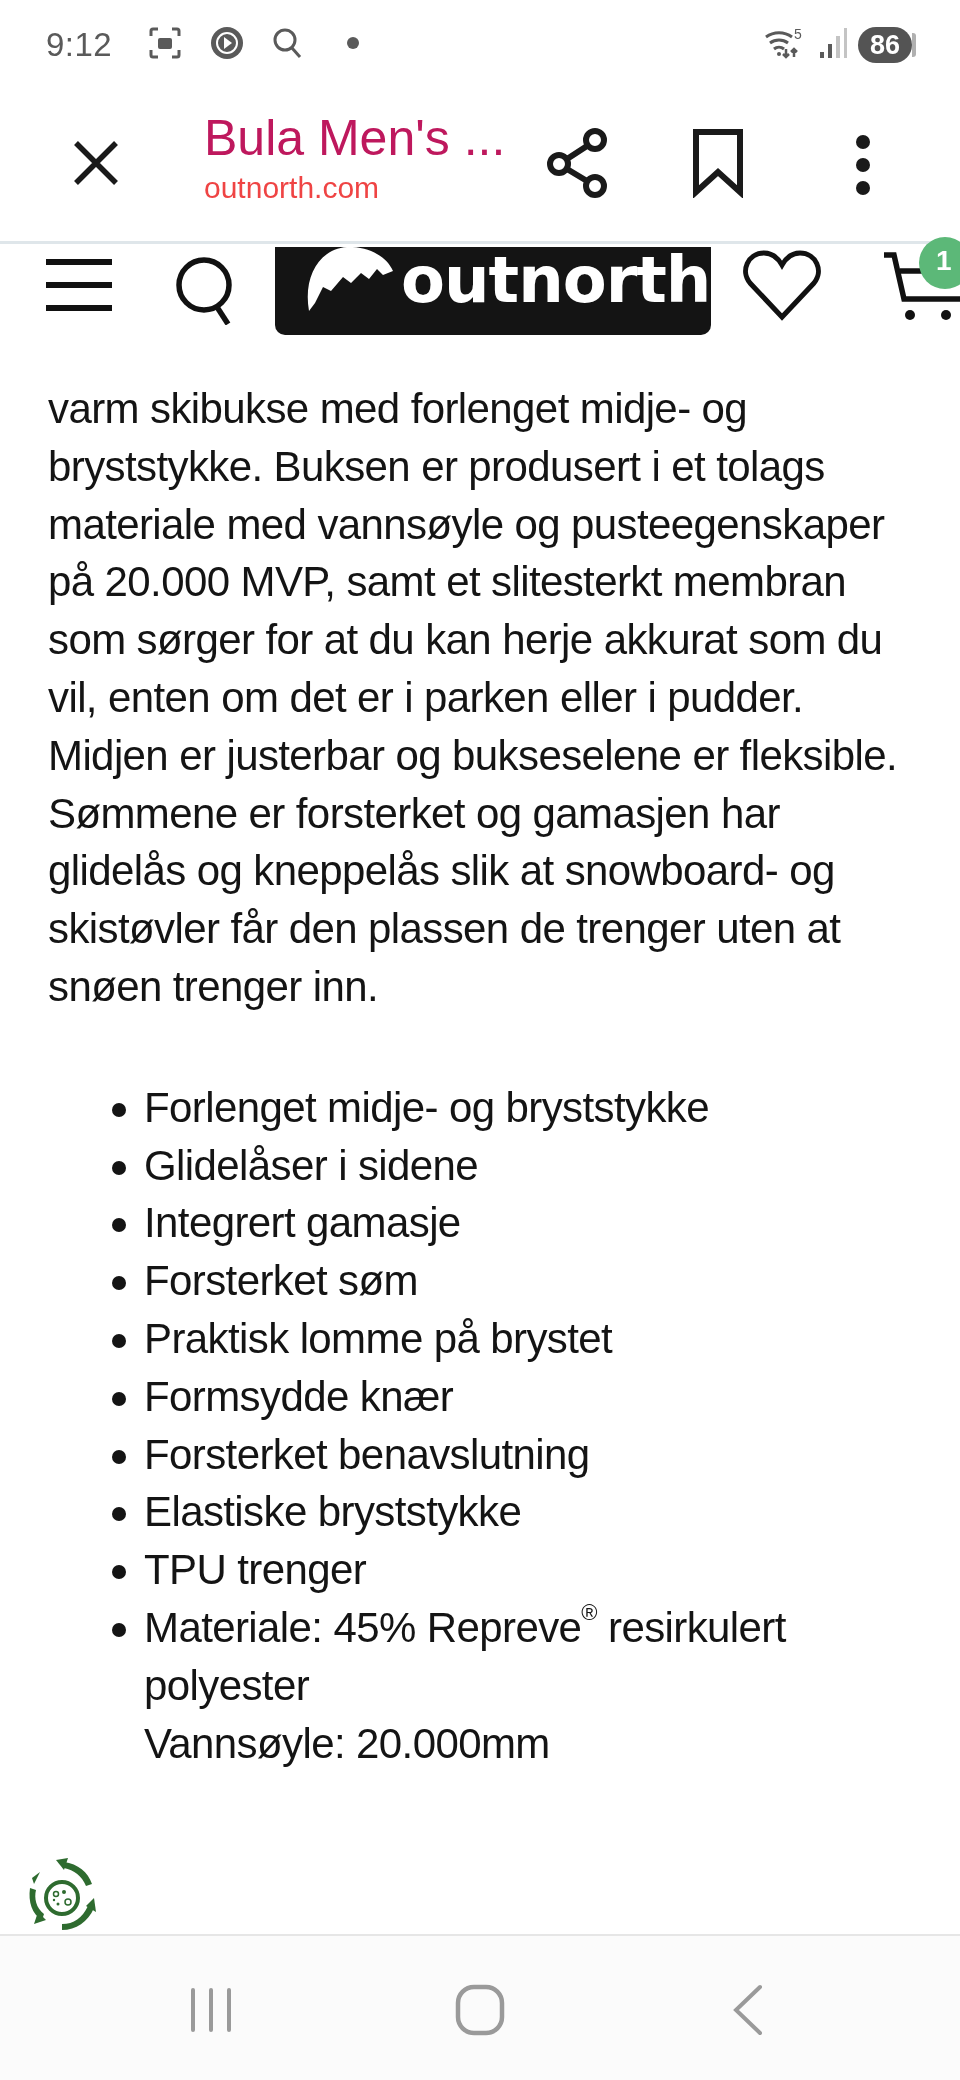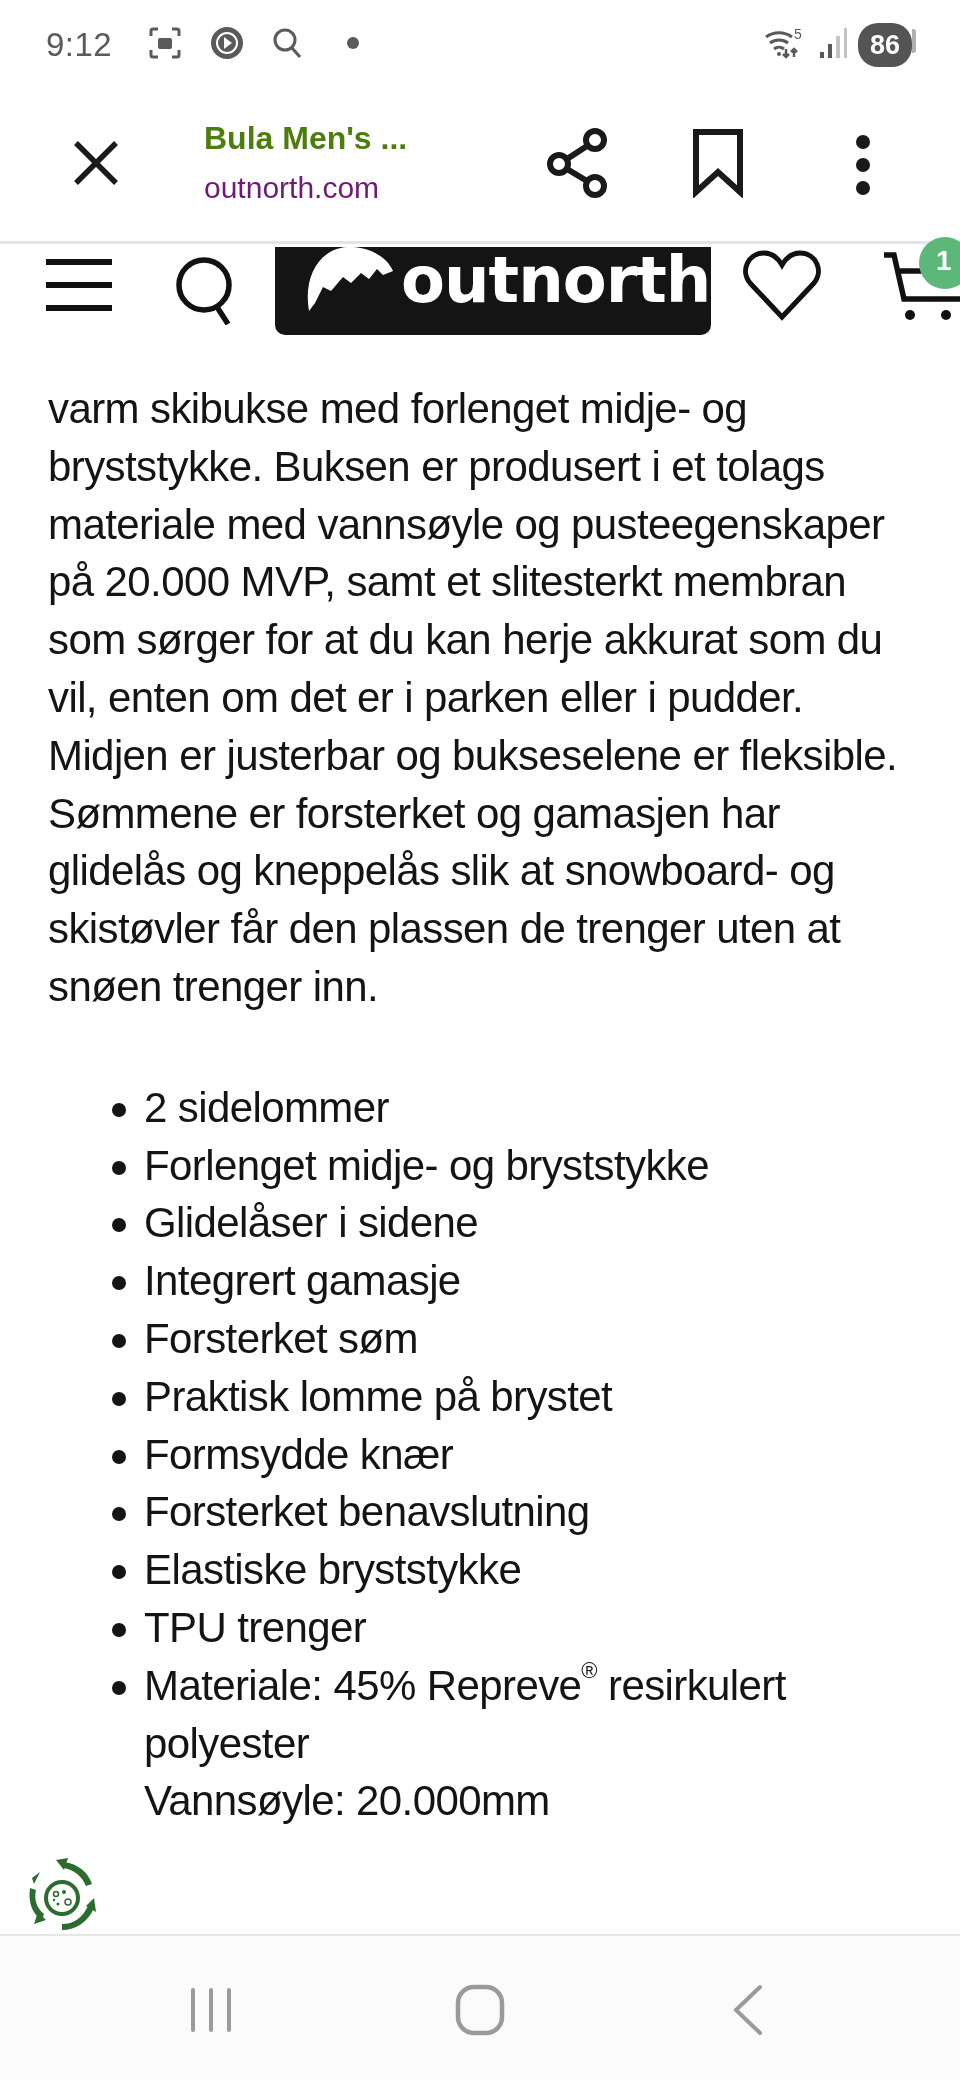--- a/index.html
+++ b/index.html
@@ -12,38 +12,38 @@
   .status-bar {
     position: absolute; left: 0; top: 0; width: 960px; height: 90px;
     display: flex; align-items: center; justify-content: space-between;
     padding: 0 48px 0 46px;
   }
   .status-left { display: flex; align-items: center; gap: 28px; }
   .status-time { font-size: 33px; color: #5a5a5a; font-weight: 500; letter-spacing: 0.5px; margin-right: 8px; }
   .status-right { display: flex; align-items: center; gap: 10px; }
   .battery {
     background: #545454; color: #fff; font-weight: bold; font-size: 27px;
-    border-radius: 20px; height: 44px; width: 54px; display: flex;
+    border-radius: 20px; height: 36px; width: 54px; display: flex;
     align-items: center; justify-content: center; position: relative;
   }
   .battery::after {
     content: ""; position: absolute; right: -4px; top: 6px; width: 4px; height: 24px;
     background: #b0b0b0; border-radius: 0 3px 3px 0;
   }
 
   .browser-bar {
     position: absolute; left: 0; top: 90px; width: 960px; height: 154px;
     display: flex; align-items: center;
     border-bottom: 3px solid #dfe6ea;
     background: #fff;
   }
   .close-btn { position: absolute; left: 70px; top: 47px; width: 52px; height: 52px; }
   .title-block { position: absolute; left: 204px; top: 18px; }
-  .page-title { font-size: 32px; color: #4d7c0f; line-height: 60px; font-weight: bold; }
-  .page-url { font-size: 30px; color: #701a75; line-height: 40px; }
+  .page-title { font-size: 50px; color: #be185d; line-height: 60px; }
+  .page-url { font-size: 30px; color: #ef4444; line-height: 40px; }
   .share-btn { position: absolute; left: 545px; top: 36px; width: 66px; height: 74px; }
   .bookmark-btn { position: absolute; left: 690px; top: 38px; width: 56px; height: 70px; }
   .more-btn { position: absolute; left: 840px; top: 40px; width: 46px; height: 70px; }
 
   .site-header {
     position: absolute; left: 0; top: 247px; width: 896px; height: 90px;
     background: #fff;
   }
   .hamburger { position: absolute; left: 46px; top: 12px; width: 66px; height: 60px; }
   .hamburger span { display: block; height: 6px; background: #111; margin-bottom: 17px; width: 66px; }
@@ -209,21 +209,20 @@
       <circle cx="26" cy="68" r="5" fill="#111" stroke="none"></circle>
       <circle cx="62" cy="68" r="5" fill="#111" stroke="none"></circle>
     </svg>
   </div>
   <div class="cart-badge">1</div>
 </div>
 
 <div class="content">
   <p class="description">varm skibukse med forlenget midje- og bryststykke. Buksen er produsert i et tolags materiale med vannsøyle og pusteegenskaper på 20.000 MVP, samt et slitesterkt membran som sørger for at du kan herje akkurat som du vil, enten om det er i parken eller i pudder. Midjen er justerbar og bukseselene er fleksible. Sømmene er forsterket og gamasjen har glidelås og kneppelås slik at snowboard- og skistøvler får den plassen de trenger uten at snøen trenger inn.</p>
   <ul class="features">
-    <li>2 sidelommer</li>
     <li>Forlenget midje- og bryststykke</li>
     <li>Glidelåser i sidene</li>
     <li>Integrert gamasje</li>
     <li>Forsterket søm</li>
     <li>Praktisk lomme på brystet</li>
     <li>Formsydde knær</li>
     <li>Forsterket benavslutning</li>
     <li>Elastiske bryststykke</li>
     <li>TPU trenger</li>
     <li><span>Materiale:  45% Repreve</span><sup>®</sup><span> resirkulert polyester</span></li>

